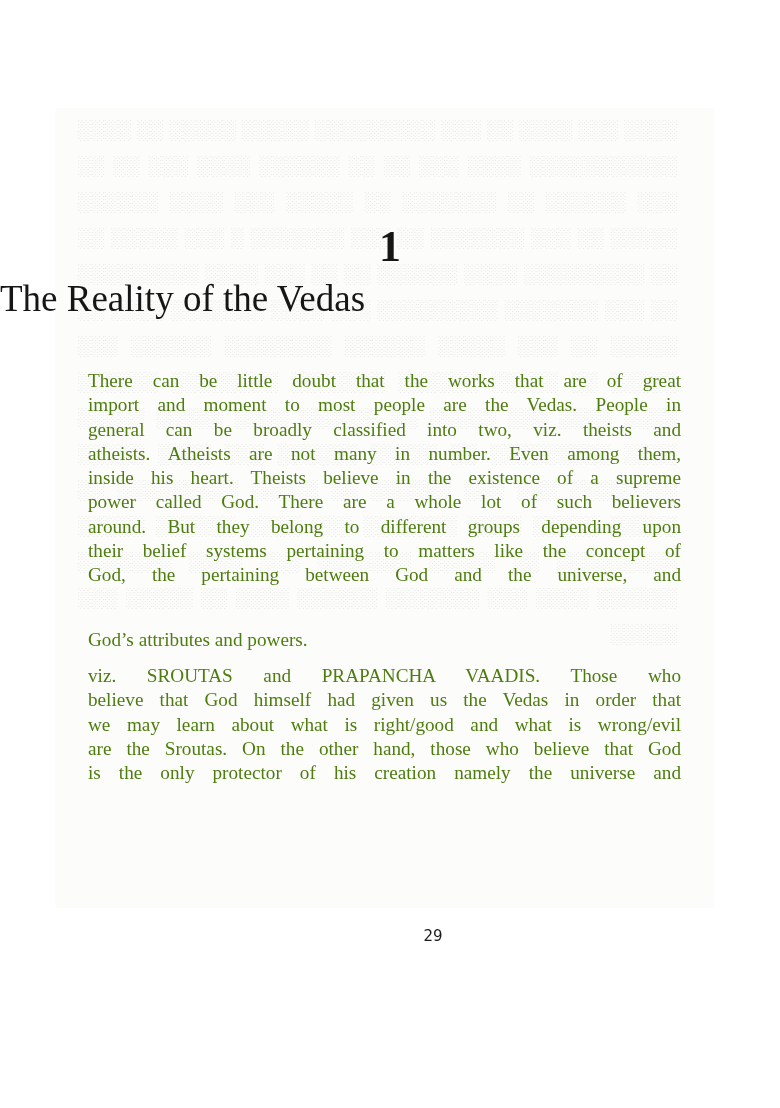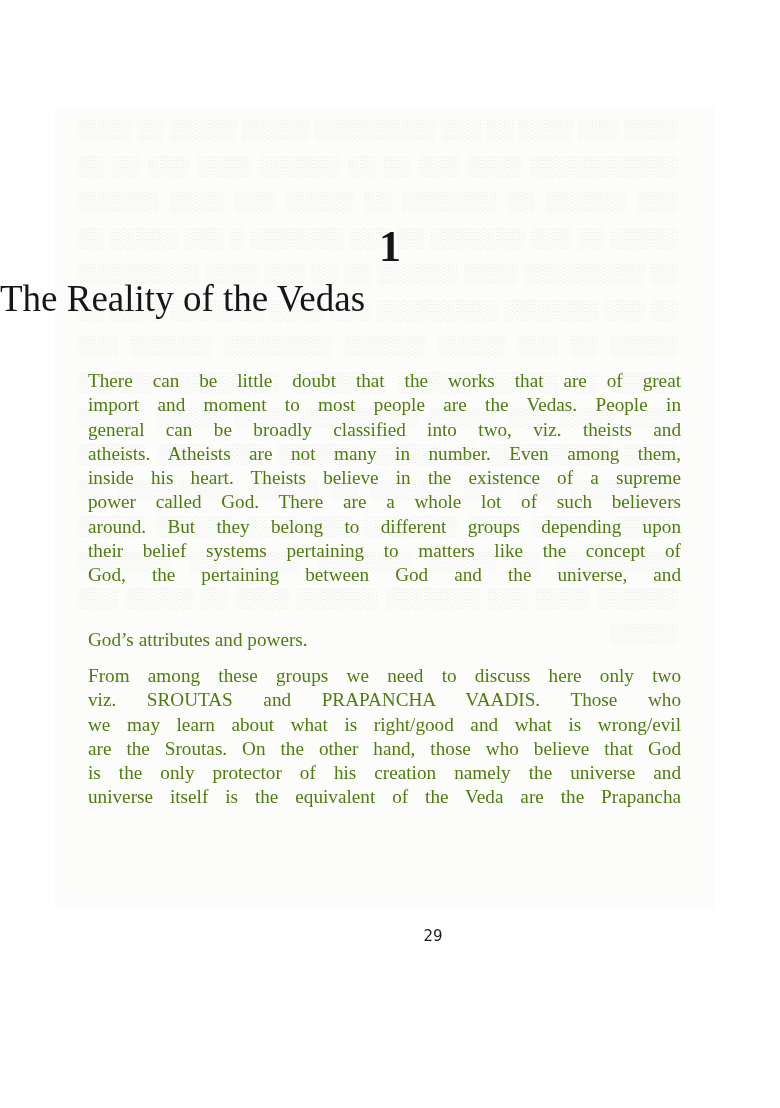--- a/index.html
+++ b/index.html
@@ -112,22 +112,21 @@
     <span class="line">general can be broadly classified into two, viz. theists and</span>
     <span class="line">atheists.  Atheists are not many in number. Even among them,</span>
     <span class="line">inside his heart. Theists believe in the existence of a supreme</span>
     <span class="line">power called God. There are a whole lot of such believers</span>
     <span class="line">around. But they belong to different groups depending upon</span>
     <span class="line">their belief systems pertaining to matters like the concept of</span>
     <span class="line">God, the pertaining between God and the universe, and</span>
     <span class="line last">God’s attributes and powers.</span>
   </p>
   <p class="para">
-    <span class="line">From among these groups we need to discuss here only two</span>
     <span class="line">viz. SROUTAS and PRAPANCHA VAADIS. Those who</span>
+    <span class="line">believe that God himself had given us the Vedas in order that</span>
     <span class="line">we may learn about what is right/good and what is wrong/evil</span>
     <span class="line">are the Sroutas. On the other hand, those who believe that God</span>
     <span class="line">is the only protector of his creation namely the universe and</span>
-    <span class="line">universe itself is the equivalent of the Veda are the Prapancha</span>
   </p>
 </div>
 
 <div class="page-number">29</div>
 
 </body></html>

